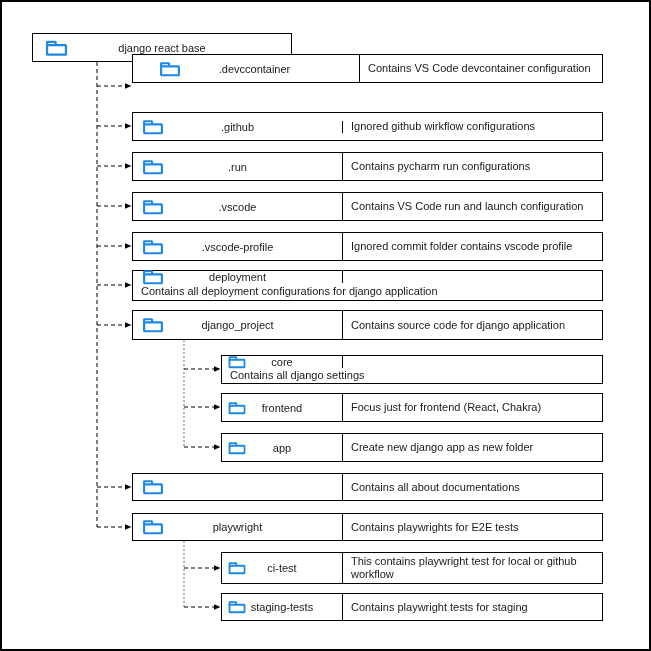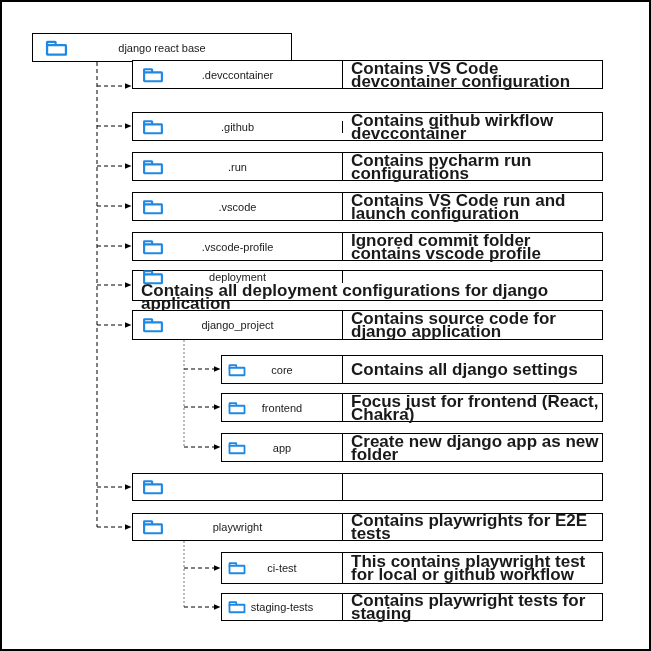--- a/index.html
+++ b/index.html
@@ -47,23 +47,22 @@
     flex: 0 0 auto;
   }
   .lvl1 .label-cell { width: 210px; }
   .lvl2 .label-cell { width: 121px; }
 
   .desc-cell {
     flex: 1 1 auto;
     display: flex; align-items: center;
     box-sizing: border-box;
     padding: 1px 3px 1px 8px;
-    font-size: 17px; line-height: 13px;
+    font-size: 11px; line-height: 13px;
     color: var(--text, #1a1a1a);
-    font-weight: bold;
   }
 
   .name {
     width: 100%;
     text-align: center;
     font-size: 11px;
     color: var(--text, #1a1a1a);
     white-space: nowrap;
   }
 
@@ -108,40 +107,40 @@
   </svg>
 
   <div class="node root-node">
     <svg class="folder-icon" width="23" height="17" viewBox="0 0 24 18">
       <rect class="tab" x="2" y="2.5" width="9" height="5" rx="0.5"></rect>
       <rect class="body" x="2" y="6" width="20" height="10" rx="0.5"></rect>
     </svg>
     <span class="name">django react base</span>
   </div>
 
-  <div class="node lvl1" style="top:58px;height:29px;">
+  <div class="node lvl1" style="top:52px;height:29px;padding-left:17px;">
     <div class="label-cell">
       <svg class="folder-icon" width="22" height="16" viewBox="0 0 24 18">
           <rect class="tab" x="2" y="2.5" width="9" height="5" rx="0.5"></rect>
           <rect class="body" x="2" y="6" width="20" height="10" rx="0.5"></rect>
         </svg>
       <span class="name">.devccontainer</span>
     </div>
     <div class="desc-cell">Contains VS Code devcontainer configuration</div>
   </div>
 
   <div class="node lvl1" style="top:110px;height:29px;align-items:center;">
     <div class="label-cell">
       <svg class="folder-icon" width="22" height="16" viewBox="0 0 24 18">
           <rect class="tab" x="2" y="2.5" width="9" height="5" rx="0.5"></rect>
           <rect class="body" x="2" y="6" width="20" height="10" rx="0.5"></rect>
         </svg>
       <span class="name">.github</span>
     </div>
-    <div class="desc-cell">Contains github wirkflow devccontainer</div>
+    <div class="desc-cell">Ignored github wirkflow configurations</div>
   </div>
 
   <div class="node lvl1" style="top:150px;height:29px;">
     <div class="label-cell">
       <svg class="folder-icon" width="22" height="16" viewBox="0 0 24 18">
           <rect class="tab" x="2" y="2.5" width="9" height="5" rx="0.5"></rect>
           <rect class="body" x="2" y="6" width="20" height="10" rx="0.5"></rect>
         </svg>
       <span class="name">.run</span>
     </div>
@@ -185,21 +184,21 @@
     <div class="label-cell">
       <svg class="folder-icon" width="22" height="16" viewBox="0 0 24 18">
           <rect class="tab" x="2" y="2.5" width="9" height="5" rx="0.5"></rect>
           <rect class="body" x="2" y="6" width="20" height="10" rx="0.5"></rect>
         </svg>
       <span class="name">django_project</span>
     </div>
     <div class="desc-cell">Contains source code for django application</div>
   </div>
 
-  <div class="node lvl2" style="top:353px;height:29px;">
+  <div class="node lvl2" style="top:353px;height:29px;flex-direction:column;">
     <div class="label-cell">
       <svg class="folder-icon" width="18" height="14" viewBox="0 0 24 18">
           <rect class="tab" x="2" y="2.5" width="9" height="5" rx="0.5"></rect>
           <rect class="body" x="2" y="6" width="20" height="10" rx="0.5"></rect>
         </svg>
       <span class="name">core</span>
     </div>
     <div class="desc-cell">Contains all django settings</div>
   </div>
 
@@ -225,20 +224,21 @@
     <div class="desc-cell">Create new django app as new folder</div>
   </div>
 
   <div class="node lvl1" style="top:471px;height:28px;">
     <div class="label-cell">
       <svg class="folder-icon" width="22" height="16" viewBox="0 0 24 18">
           <rect class="tab" x="2" y="2.5" width="9" height="5" rx="0.5"></rect>
           <rect class="body" x="2" y="6" width="20" height="10" rx="0.5"></rect>
         </svg>
     </div>
+    <div class="desc-cell">Contains all about documentations</div>
   </div>
 
   <div class="node lvl1" style="top:511px;height:28px;">
     <div class="label-cell">
       <svg class="folder-icon" width="22" height="16" viewBox="0 0 24 18">
           <rect class="tab" x="2" y="2.5" width="9" height="5" rx="0.5"></rect>
           <rect class="body" x="2" y="6" width="20" height="10" rx="0.5"></rect>
         </svg>
       <span class="name">playwright</span>
     </div>

